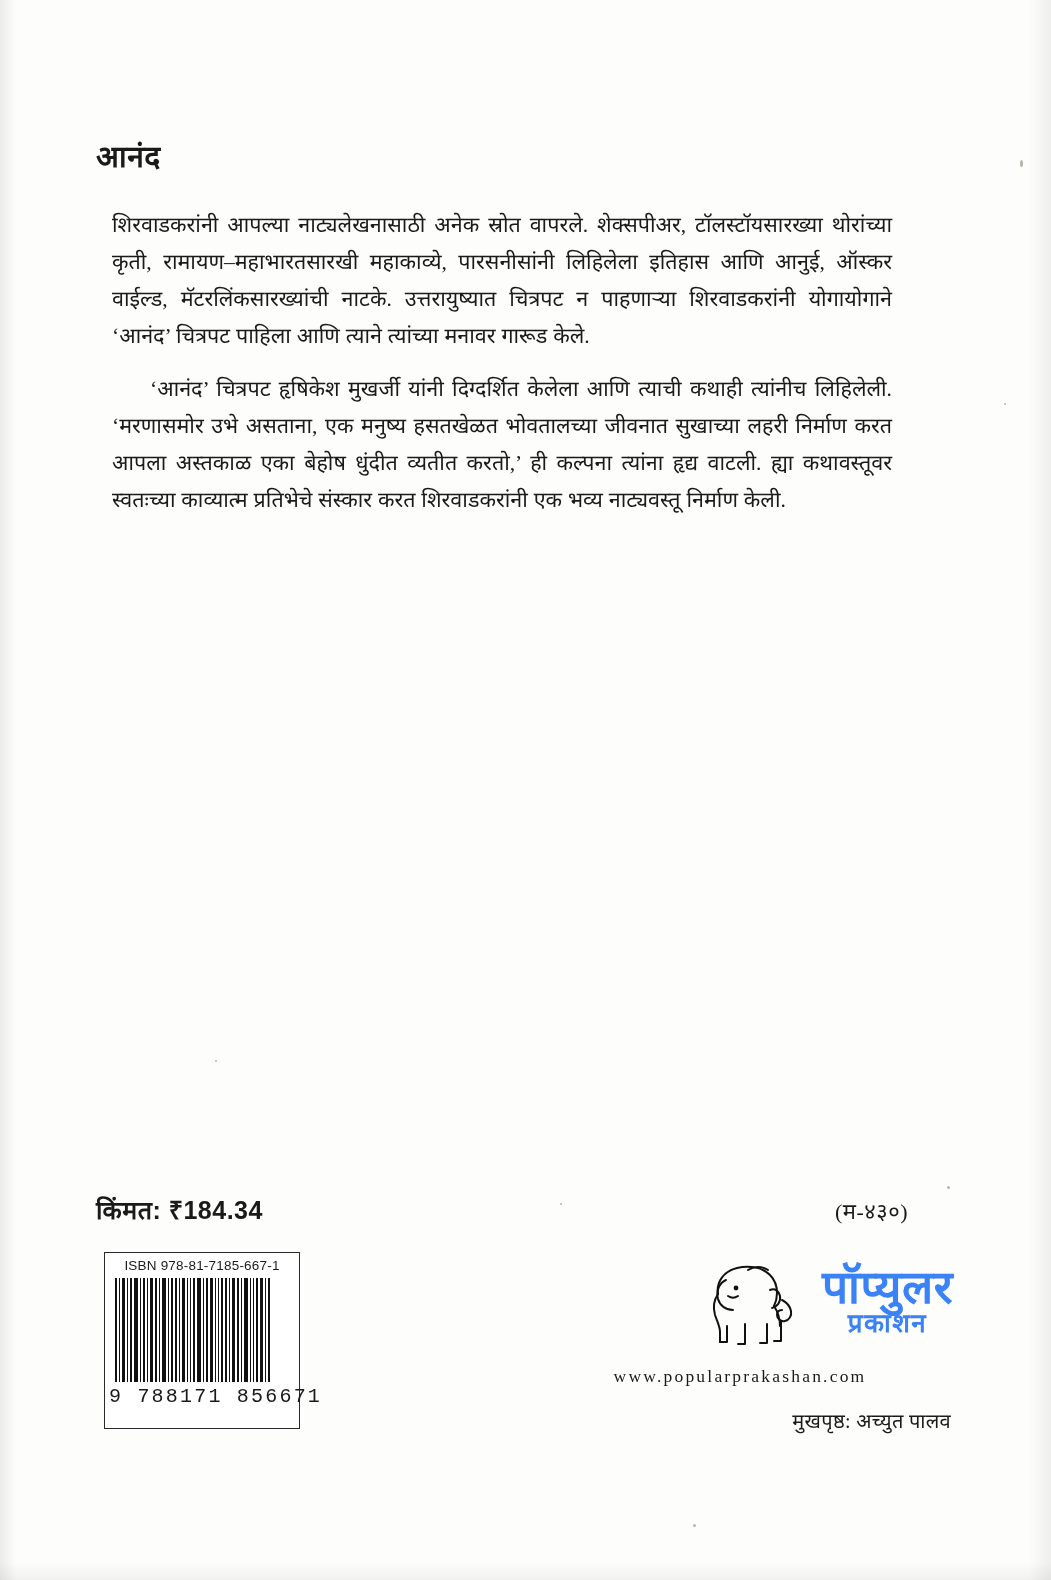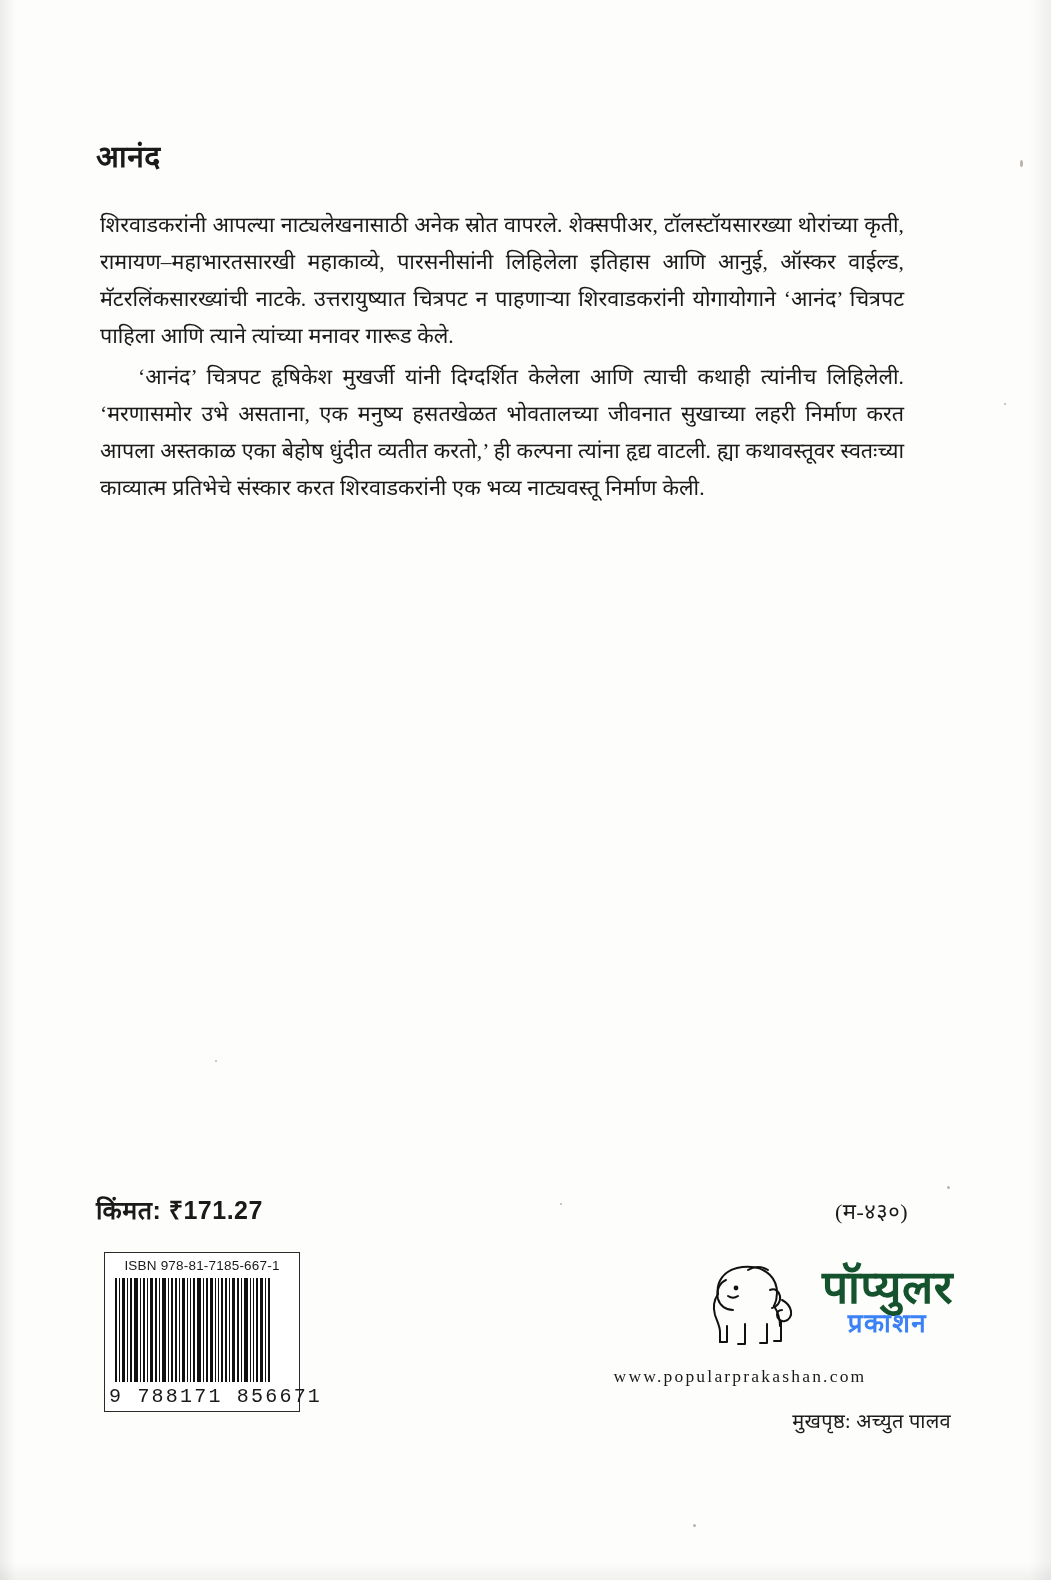--- a/index.html
+++ b/index.html
@@ -54,21 +54,21 @@
     line-height: 1.1;
   }
   .author {
     font-family: "Liberation Sans", sans-serif;
     font-weight: bold;
     font-size: 21px;
     margin: 0 0 30px 0;
     letter-spacing: 0.3px;
   }
   p.blurb {
-    margin: 4px;
+    margin: 16px;
     font-size: 21.5px;
     line-height: 1.72;
     text-align: justify;
     text-justify: inter-word;
     word-spacing: 0.5px;
   }
   p.blurb + p.blurb {
     text-indent: 38px;
   }
   .price-row {
@@ -91,21 +91,21 @@
     letter-spacing: 0.5px;
   }
   
   .barcode-block {
     position: absolute;
     left: 104px;
     top: 1252px;
     width: 196px;
     border: 1px solid #2a2a2a;
     background: #fff;
-    padding: 5px 4px 3px 4px;
+    padding: 5px 4px 20px 4px;
     box-sizing: border-box;
   }
   .isbn-text {
     text-align: center;
     font-family: "Liberation Sans", sans-serif;
     font-size: 13.5px;
     letter-spacing: 0.2px;
     margin-bottom: 5px;
     white-space: nowrap;
   }
@@ -155,21 +155,21 @@
   .pub-names {
     text-align: center;
     line-height: 1;
   }
   .pub-name-main {
     font-family: "Liberation Sans", sans-serif;
     font-weight: bold;
     font-size: 46px;
     letter-spacing: 0.5px;
     display: block;
-    color: #14532d;
+    color: #3b82f6;
   }
   .pub-name-sub {
     font-family: "Liberation Sans", sans-serif;
     font-weight: bold;
     font-size: 26px;
     letter-spacing: 1.5px;
     display: block;
     margin-top: 0;
     color: #3b82f6;
   }
@@ -211,21 +211,21 @@
   <div class="speck" style="left:215px;top:1060px;width:2px;height:2px;"></div>
   <div class="speck" style="left:693px;top:1524px;width:3px;height:3px;"></div>
 
   <div class="content">
     <h1 class="book-title">आनंद</h1>
     <p class="blurb">शिरवाडकरांनी आपल्या नाट्यलेखनासाठी अनेक स्रोत वापरले. शेक्सपीअर, टॉलस्टॉयसारख्या थोरांच्या कृती, रामायण–महाभारतसारखी महाकाव्ये, पारसनीसांनी लिहिलेला इतिहास आणि आनुई, ऑस्कर वाईल्ड, मॅटरलिंकसारख्यांची नाटके. उत्तरायुष्यात चित्रपट न पाहणाऱ्या शिरवाडकरांनी योगायोगाने ‘आनंद’ चित्रपट पाहिला आणि त्याने त्यांच्या मनावर गारूड केले.</p>
     <p class="blurb">‘आनंद’ चित्रपट हृषिकेश मुखर्जी यांनी दिग्दर्शित केलेला आणि त्याची कथाही त्यांनीच लिहिलेली. ‘मरणासमोर उभे असताना, एक मनुष्य हसतखेळत भोवतालच्या जीवनात सुखाच्या लहरी निर्माण करत आपला अस्तकाळ एका बेहोष धुंदीत व्यतीत करतो,’ ही कल्पना त्यांना हृद्य वाटली. ह्या कथावस्तूवर स्वतःच्या काव्यात्म प्रतिभेचे संस्कार करत शिरवाडकरांनी एक भव्य नाट्यवस्तू निर्माण केली.</p>
   </div>
 
   <div class="price-row">
-    <div class="price">किंमत: ₹171.27</div>
+    <div class="price">किंमत: ₹184.34</div>
     <div class="code">(म-४३०)</div>
   </div>
 
   <div class="barcode-block">
     <div class="isbn-text">ISBN 978-81-7185-667-1</div>
     <div class="bars">
       <i class="w2"></i>
         <i class="w1"></i>
         <i class="w3"></i>
         <i class="w1"></i>

